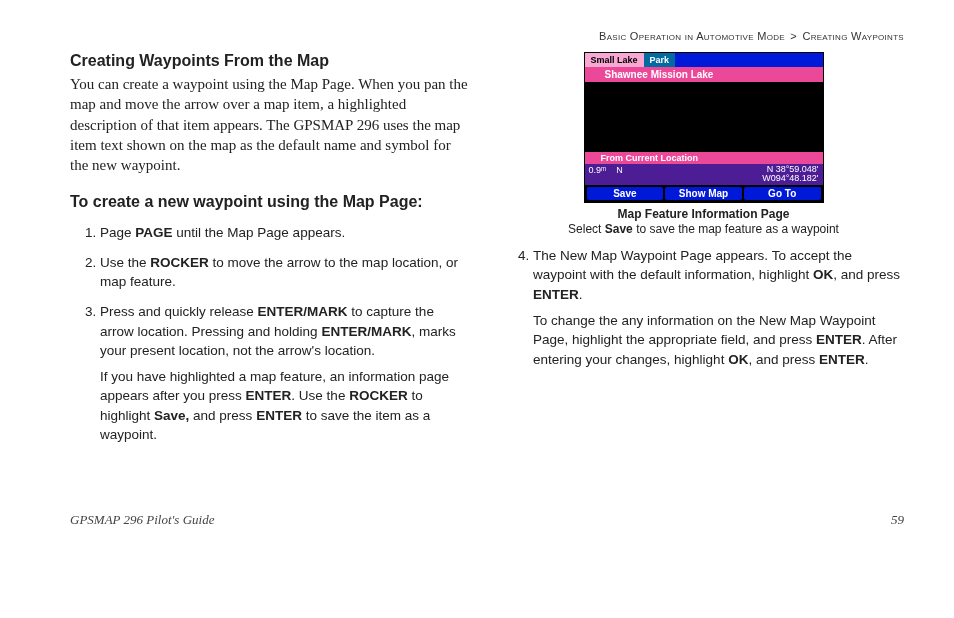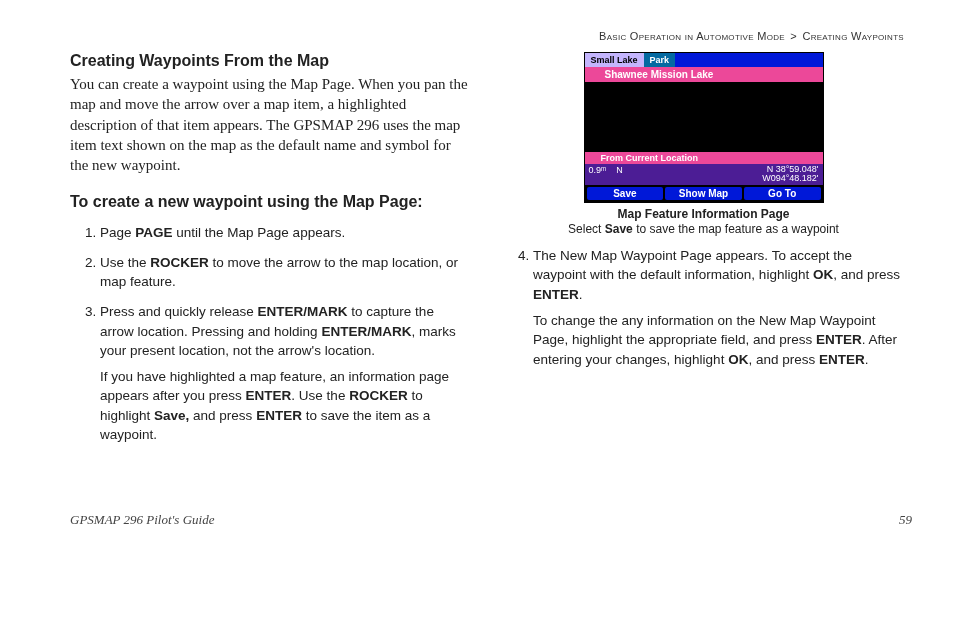--- a/index.html
+++ b/index.html
@@ -31,35 +31,35 @@
   ol.steps { list-style: decimal; padding-left: 30px; font-size: 13.5px; line-height: 1.45; }
   ol.steps > li { margin-bottom: 10px; }
   ol.steps .note { margin-top: 6px; display:block; }
   .device-figure { display:flex; flex-direction:column; align-items:center; margin-bottom:10px; }
   .device {
     width: 240px; border: 1px solid #000; background:#000; font-family: Arial, sans-serif;
     font-size: 10px; color:#fff;
   }
   .dev-tabs { display:flex; height:14px; }
   .tab { padding:0 6px; display:flex; align-items:center; font-weight:bold; font-size:9px; }
-  .tab.active { background:#c4b5fd; color:#000; }
+  .tab.active { background:#f9a8d4; color:#000; }
   .tab.inactive { background:#0369a1; color:#fff; }
   .tab-rest { flex:1; background:#0018d8; }
   .dev-title { background:#ec4899; color:#fff; font-weight:bold; font-size:10px; padding:2px 20px; }
   .dev-map { height:70px; background:#000; }
   .dev-sub { background:#ec4899; color:#fff; font-size:9px; padding:1px 16px; font-weight:bold; }
   .dev-info { display:flex; justify-content:space-between; background:#4c1d95; padding:1px 4px; font-size:9px; }
   .dev-info .left { display:flex; gap:10px; }
   .dev-info .right { text-align:right; line-height:1.05; }
   .dev-buttons { display:flex; background:#000; gap:2px; padding:2px; }
   .dev-btn { flex:1; background:#0018d8; color:#fff; text-align:center; font-size:10px; font-weight:bold; padding:1px 0; border-radius:2px; }
   .fig-caption { font-size:12px; font-weight:bold; text-align:center; margin-top:4px; }
   .fig-sub { font-size:12px; text-align:center; margin-top:1px; }
   .footer {
-    position:absolute; left:70px; right:42px; bottom:24px;
+    position:absolute; left:70px; right:50px; bottom:24px;
     display:flex; justify-content:space-between; align-items:baseline;
     font-style: italic; color:#444; font-size:13px; font-family:"Times New Roman", Times, serif;
     border-top:0;
   }
   .footer .pagenum { font-style: italic; }
   b { font-weight:bold; }
 </style>
 </head>
 <body>
 

